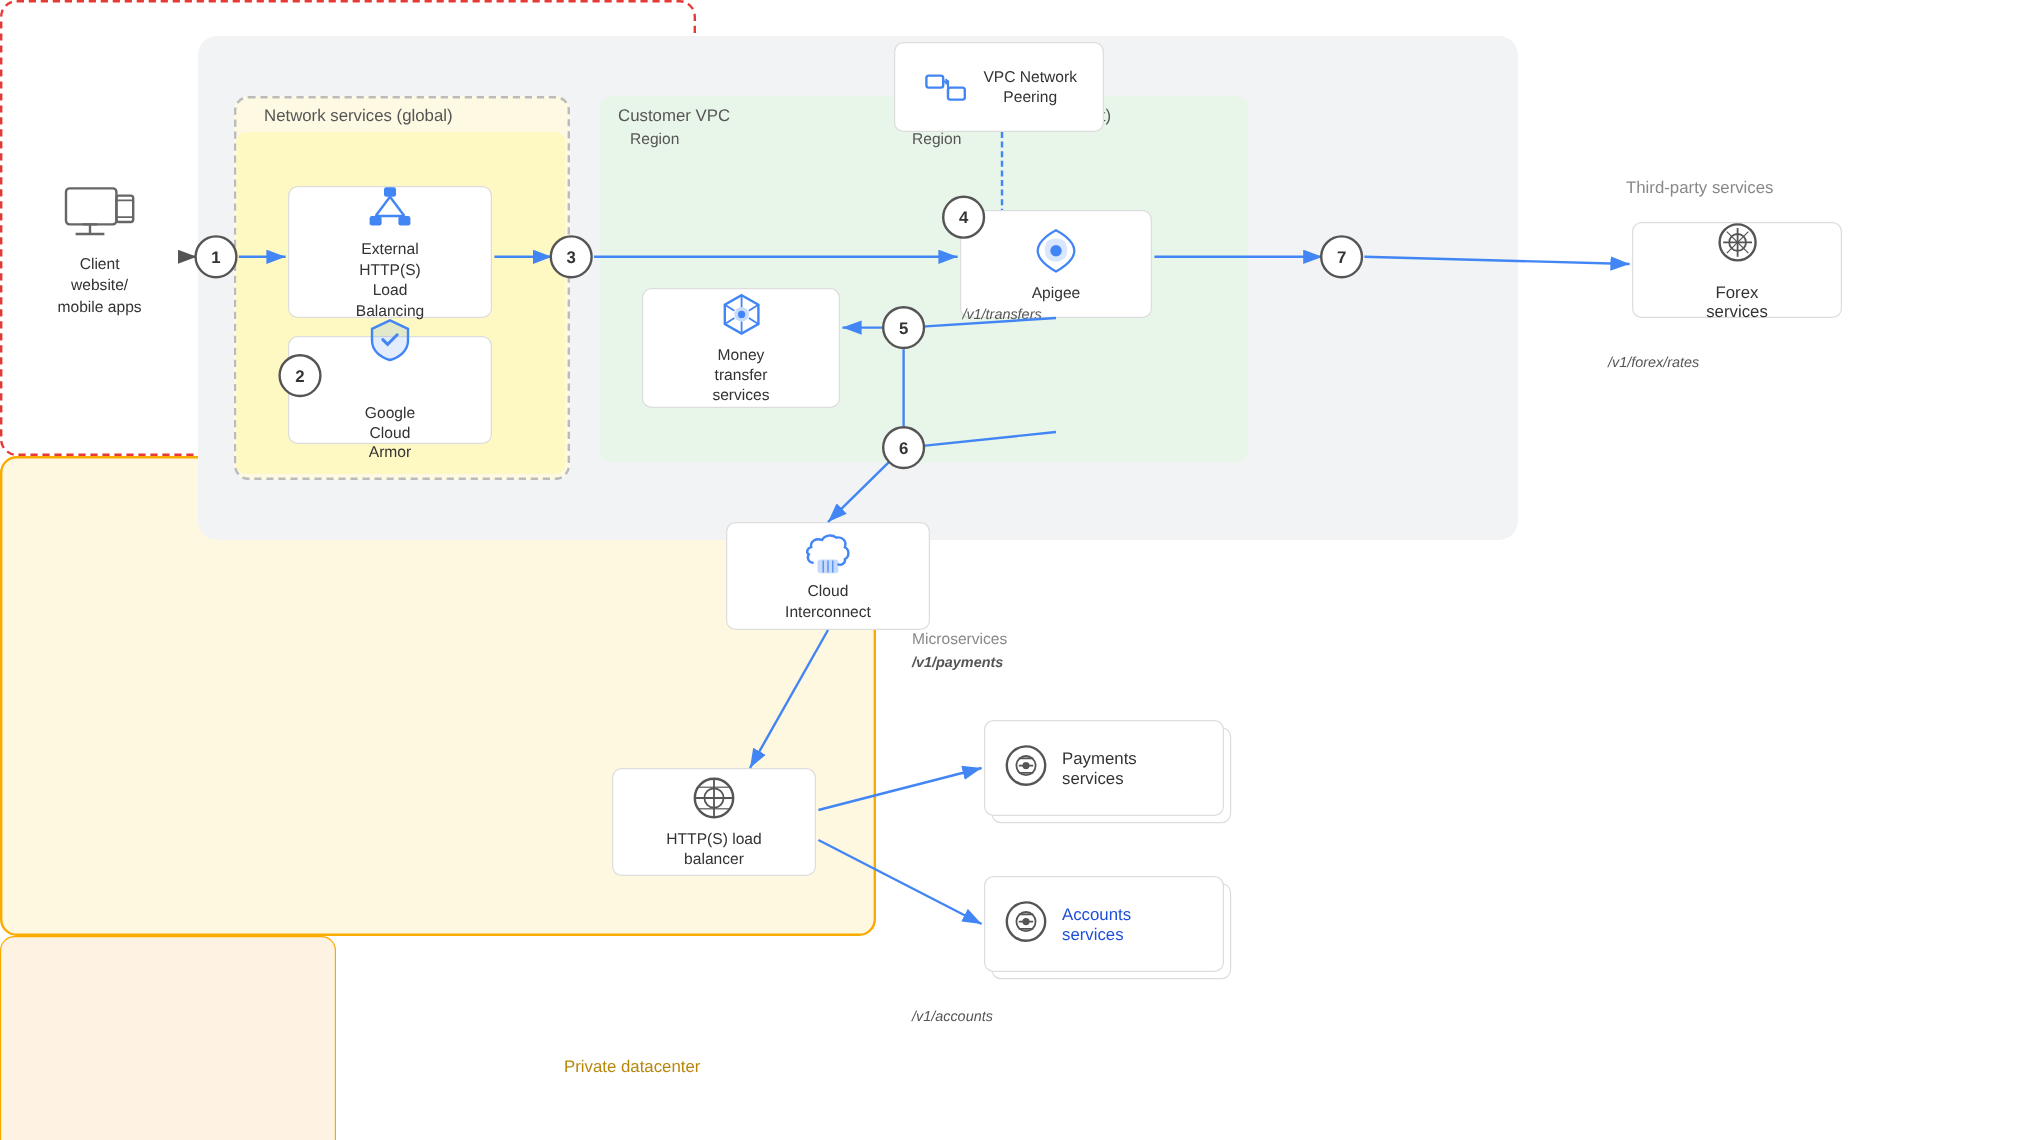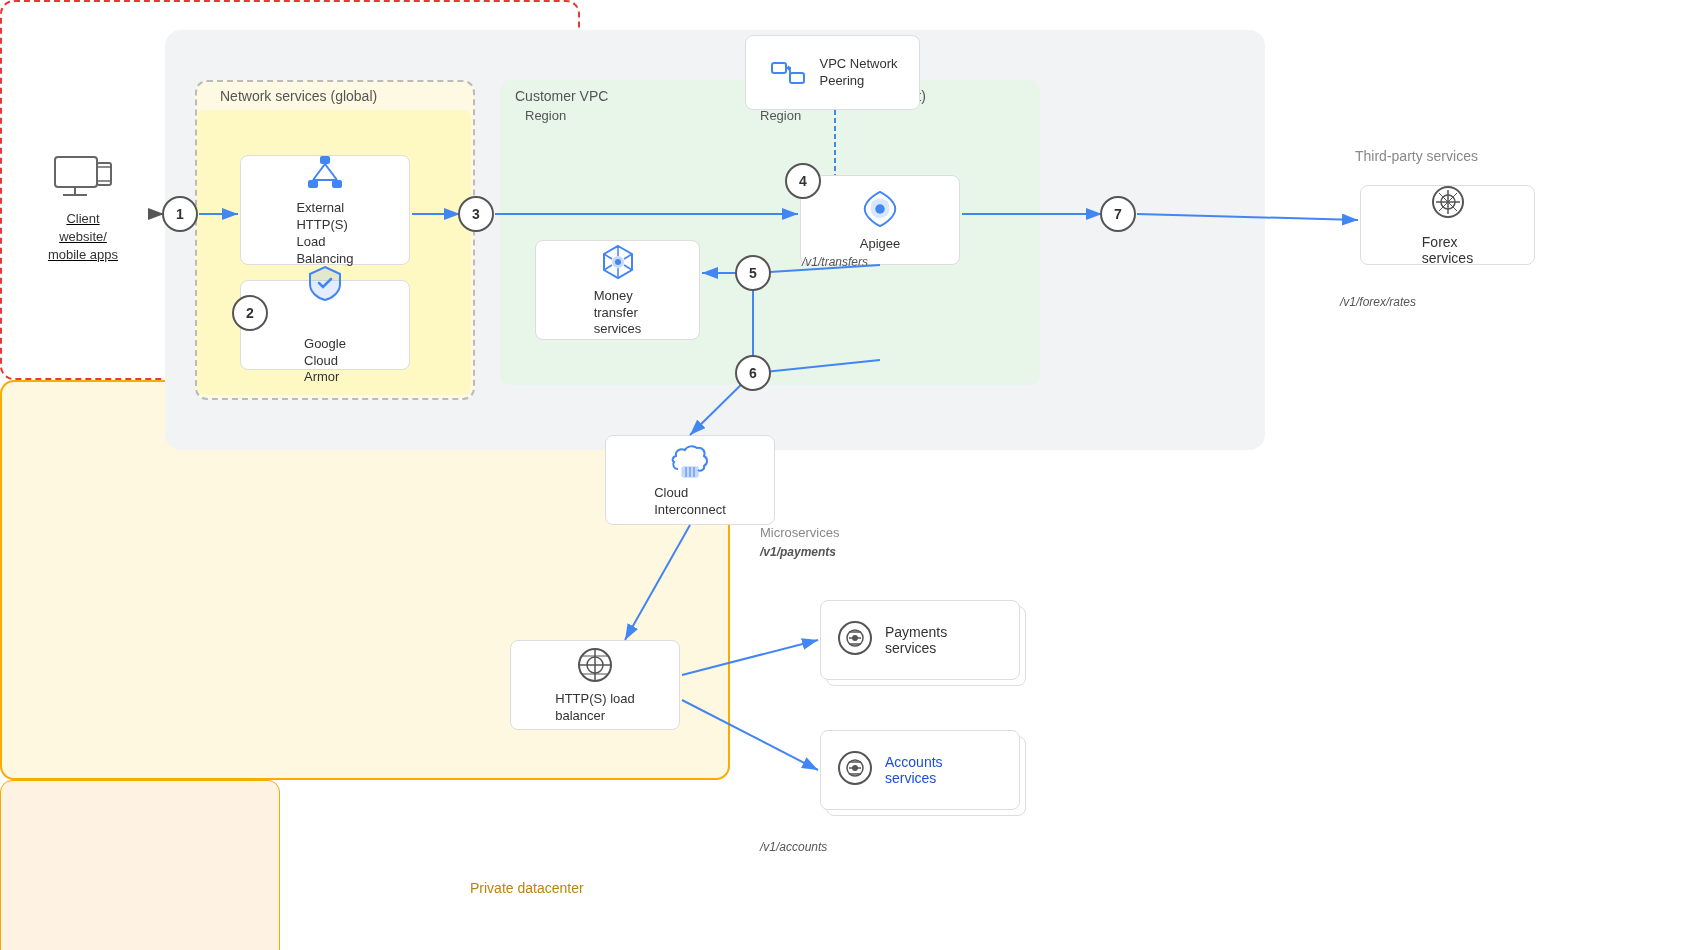--- a/index.html
+++ b/index.html
@@ -98,20 +98,21 @@
     .service-box {
       position: absolute;
       background: #fff;
       border: 1.5px solid #ddd;
       border-radius: 8px;
       display: flex;
       align-items: center;
       justify-content: center;
       flex-direction: column;
       padding: 8px 12px;
+      text-align: center;
     }
 
     .service-box .icon {
       width: 42px;
       height: 42px;
       margin-bottom: 6px;
       display: flex;
       align-items: center;
       justify-content: center;
     }
@@ -150,21 +151,20 @@
       z-index: 5;
     }
 
     
     .client-box {
       position: absolute;
       left: 18px;
       top: 155px;
       width: 130px;
       text-align: center;
-      text-decoration: underline;
     }
 
     .client-box .label {
       font-size: 13px;
       color: #333;
       line-height: 1.4;
       margin-top: 6px;
     }
 
     

